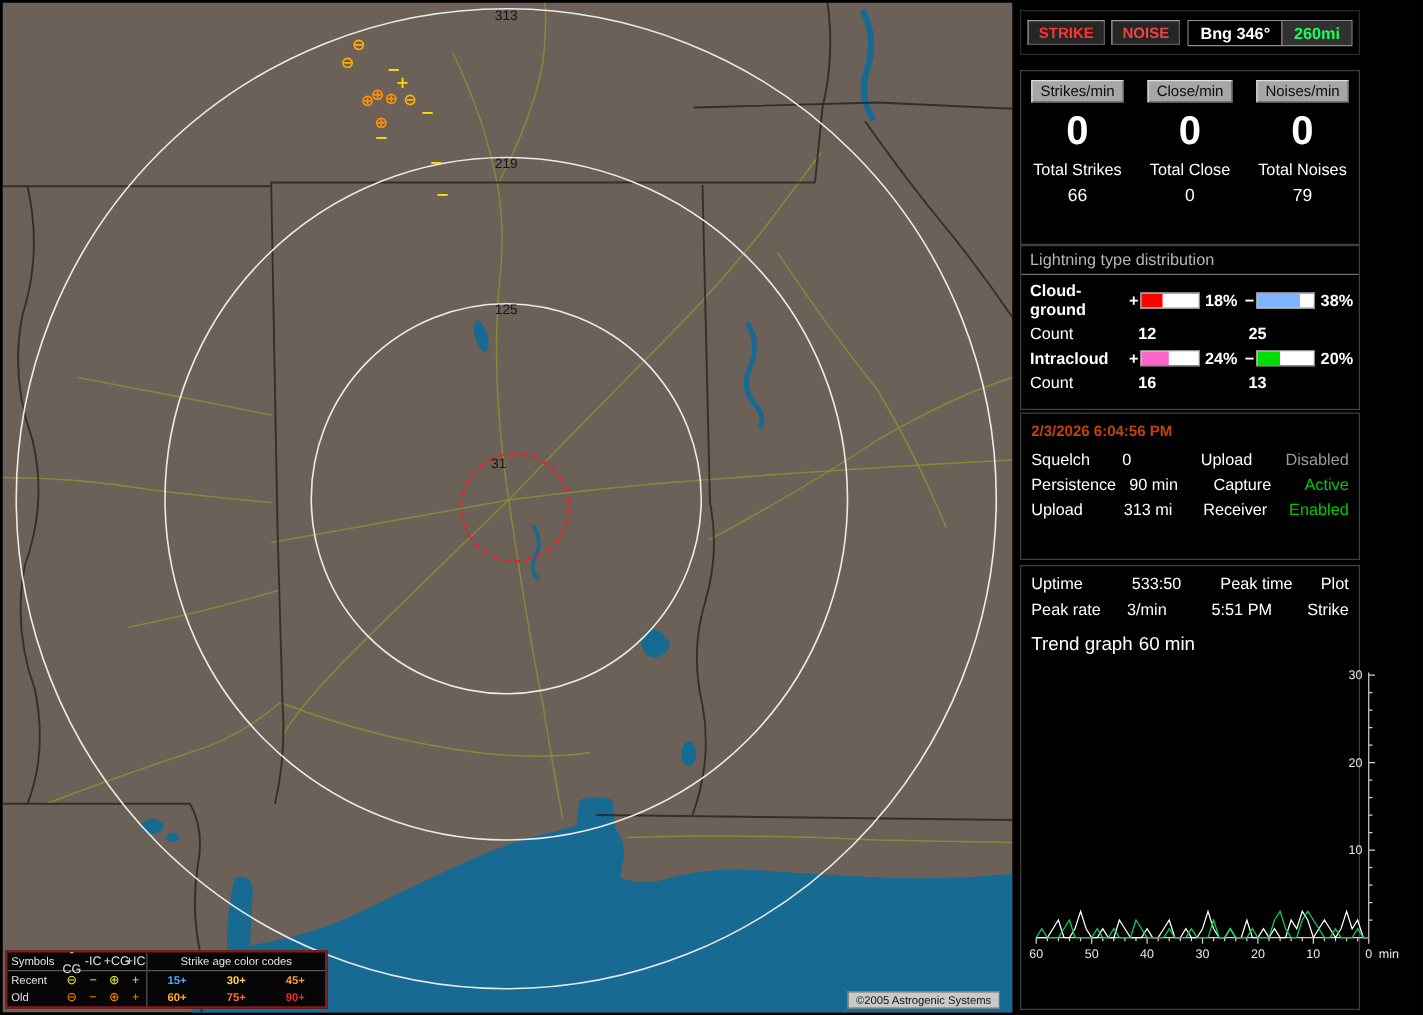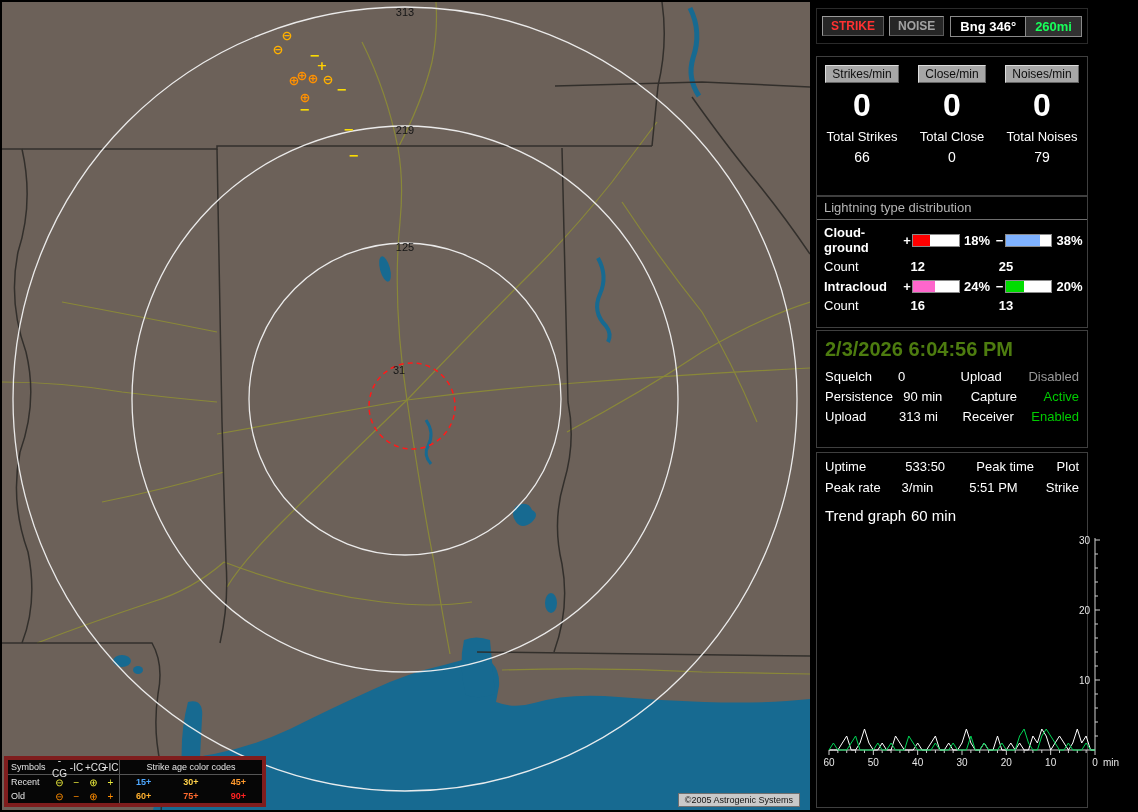--- a/index.html
+++ b/index.html
@@ -1,39 +1,39 @@
 <!DOCTYPE html>
 <html><head>
 <meta charset="utf-8">
 <style>
   html,body{margin:0;padding:0;background:#000;width:1138px;height:812px;overflow:hidden;
     font-family:"Liberation Sans",sans-serif;-webkit-font-smoothing:antialiased;}
   .app{position:absolute;left:0;top:0;width:1138px;height:812px;background:#000;}
   .map-area{position:absolute;left:2px;top:2px;width:808px;height:808px;background:#000;}
   .map-area svg{display:block;}
   
-  .legend{position:absolute;left:2px;bottom:3px;width:254px;background:#060606;border:4px solid #7f1d1d;
+  .legend{position:absolute;left:2px;bottom:3px;width:254px;background:#060606;border:2px solid #7f1d1d;
     font-size:9px;color:#e3e3e3;line-height:13px;margin-top:16px;}
   .lg-row{display:flex;align-items:center;height:14px;}
   .lg-row.hdr{border-bottom:1px solid #555;}
   .lg-label{width:40px;padding-left:3px;}
   .lg-sym{width:17px;text-align:center;font-size:10px;}
   .lg-right{flex:1;display:flex;border-left:1px solid #555;height:100%;align-items:center;}
   .lg-agehdr{flex:1;text-align:center;}
   .lg-age{flex:1;text-align:center;font-weight:bold;}
   .copyright{position:absolute;right:10px;bottom:3px;background:#c9c9c9;color:#141414;
     font-size:9px;padding:1px 6px;border:1px solid #6f6f6f;}
   
   .sidebar{position:absolute;left:814px;top:0;width:324px;height:812px;background:#000;}
   .panel{position:absolute;left:2px;width:272px;background:#000;border:1px solid #3f3f3f;box-sizing:border-box;}
   .panel-top{top:8px;height:36px;display:flex;align-items:center;padding:0 5px;gap:5px;border-color:#2a2a2a;}
   .btn{background:#262626;border:1px solid;border-color:#9a9a9a #5a5a5a #5a5a5a #9a9a9a;
     font-weight:bold;font-size:12px;padding:2px 8px;cursor:pointer;font-family:"Liberation Sans",sans-serif;}
   .strike-btn{color:#ff3232;}
-  .noise-btn{color:#a3a3a3;}
+  .noise-btn{color:#ef4444;}
   .bearing-box{margin-left:auto;display:flex;border:1px solid #8a8a8a;}
   .bng{background:#000;color:#fff;font-weight:bold;font-size:13px;padding:2px 9px;}
   .rng{background:#313131;color:#17ff5a;font-weight:bold;font-size:13px;padding:2px 9px;border-left:1px solid #8a8a8a;}
   .panel-counters{top:56px;height:140px;display:flex;}
   .counter-col{flex:1;text-align:center;padding-top:7px;}
   .chip{display:inline-block;background:#a6a6a6;color:#0d0d0d;font-size:12px;padding:1px 6px;
     border:1px solid;border-color:#dedede #636363 #636363 #dedede;}
   .zero{color:#fff;font-size:32px;font-weight:bold;line-height:40px;margin-top:2px;}
   .total-label{color:#fff;font-size:13px;margin-top:4px;}
   .total-value{color:#fff;font-size:14px;margin-top:5px;}
@@ -43,21 +43,21 @@
   .d-label{width:92px;color:#fff;font-weight:bold;font-size:13px;}
   .sign{width:12px;color:#fff;font-weight:bold;font-size:13px;text-align:center;}
   .bar{width:54px;height:11px;background:#fff;border:1px solid #8a8a8a;position:relative;overflow:hidden;}
   .bar-fill{position:absolute;left:0;top:0;bottom:0;}
   .pct{width:36px;color:#fff;font-weight:bold;font-size:13px;padding-left:4px;}
   .count-row{display:flex;padding:4px 0 0 7px;}
   .c-label{width:92px;color:#fff;font-size:13px;}
   .c-sp{width:12px;}
   .c-val{width:106px;color:#fff;font-weight:bold;font-size:13px;}
   .panel-status{top:330px;height:118px;}
-  .datetime{color:#4d7c0f;font-weight:bold;font-size:20px;padding:7px 8px 4px 8px;}
+  .datetime{color:#c2410c;font-weight:bold;font-size:12px;padding:7px 8px 4px 8px;}
   .set-row{display:flex;padding:4px 8px 0 8px;font-size:13px;line-height:16px;}
   .s-l1{width:86px;color:#fff;}
   .s-v1{width:74px;color:#fff;}
   .s-l2{width:80px;color:#fff;}
   .s-v2{flex:1;}
   .panel-stats{top:452px;height:356px;}
   .stat-row{display:flex;padding:6px 8px 0 8px;font-size:13px;color:#fff;gap:13px;}
   .t-l1{width:86px;}
   .t-v1{width:74px;}
   .t-l2{width:86px;}

